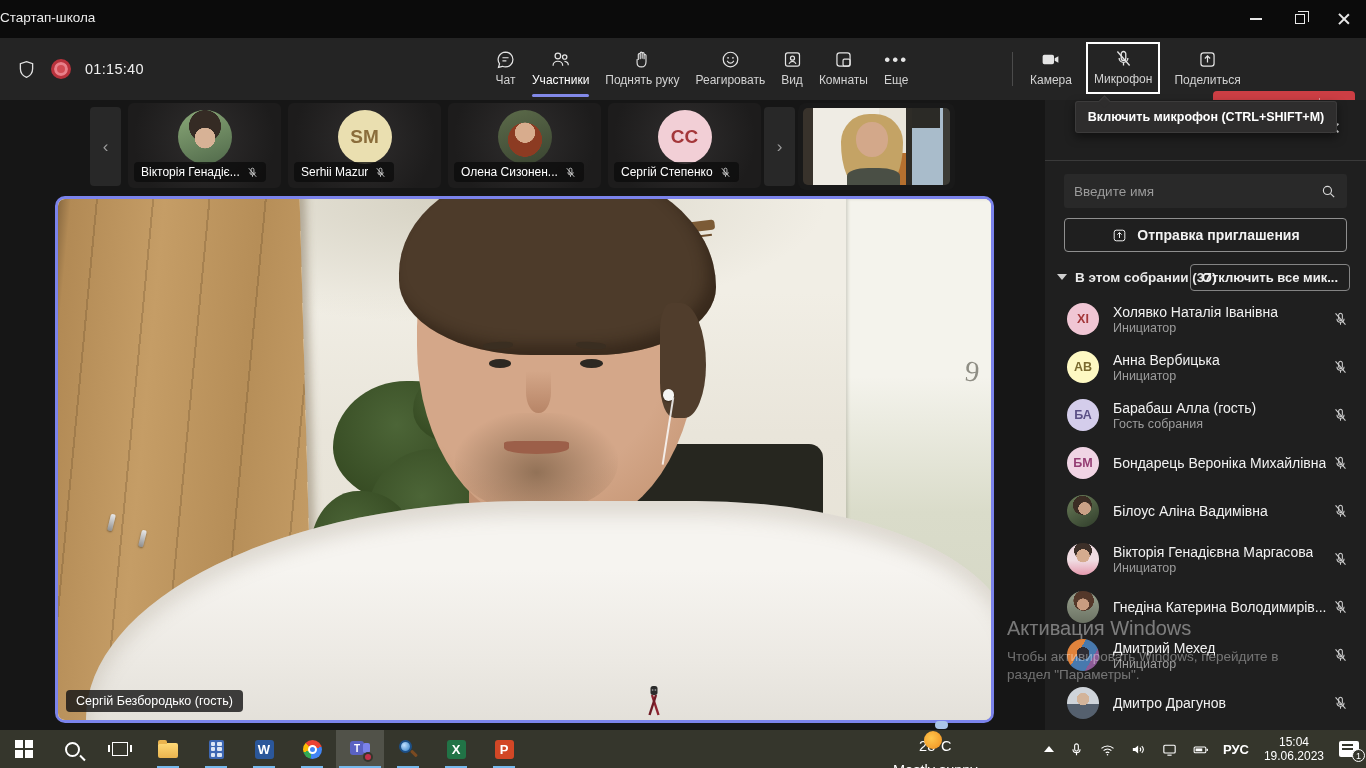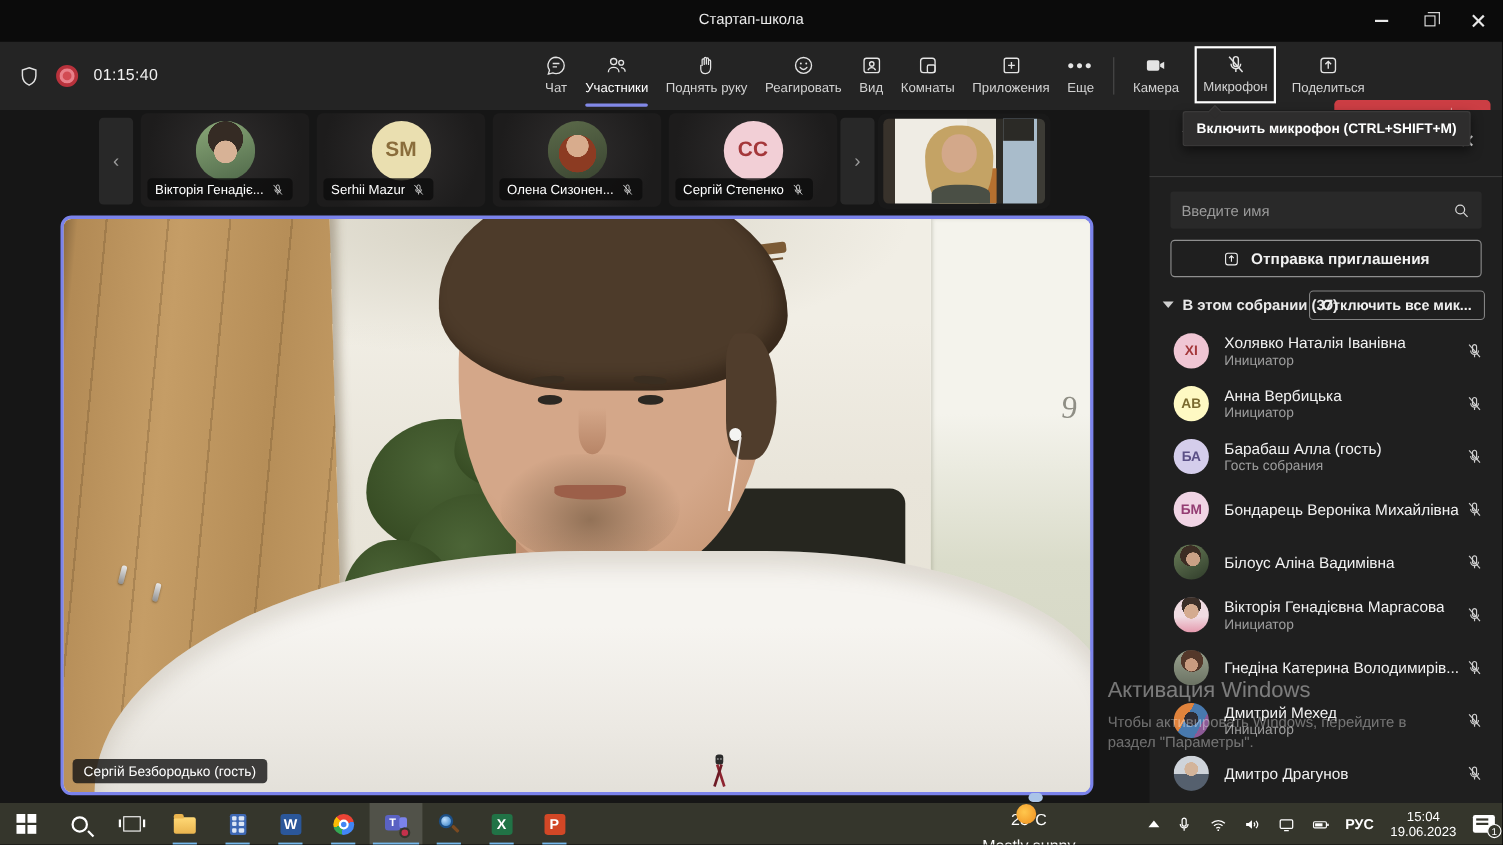--- a/index.html
+++ b/index.html
@@ -2,21 +2,21 @@
 <html><head>
 <meta charset="utf-8">
 <style>
   * { margin:0; padding:0; box-sizing:border-box; }
   html,body { background:#000; }
   body { font-family:"Liberation Sans", sans-serif; }
   .screen { position:relative; width:1366px; height:768px; overflow:hidden; background:#161616; }
 
   
   .titlebar { position:absolute; left:0; top:0; width:1366px; height:38px; background:#0b0b0b; }
-  .titlebar .title { position:absolute; left:0; right:0; top:10px; text-align:center; color:#ececec; font-size:13.5px; }
+  .titlebar .title { position:absolute; left:0; right:0; top:10px; text-align:left; color:#ececec; font-size:13.5px; }
   .wbtn { position:absolute; top:0; width:44px; height:38px; display:flex; align-items:center; justify-content:center; color:#e8e8e8; font-size:14px; }
   .wbtn.min { right:88px; } .wbtn.res { right:44px; } .wbtn.cls { right:0; }
   .glyph-min { display:block; width:12px; height:1.5px; background:#e8e8e8; }
   .glyph-res { display:block; width:10px; height:10px; border:1.4px solid #e8e8e8; position:relative; }
   .glyph-res:before { content:""; position:absolute; left:2px; top:-4px; width:10px; height:10px; border:1.4px solid #e8e8e8; border-bottom:none; border-left:none; }
   .glyph-cls { position:relative; width:12px; height:12px; }
   .glyph-cls:before,.glyph-cls:after{ content:""; position:absolute; left:5px; top:-1px; width:1.6px; height:14px; background:#e8e8e8; }
   .glyph-cls:before{ transform:rotate(45deg);} .glyph-cls:after{ transform:rotate(-45deg);}
 
   
@@ -323,26 +323,20 @@
           </svg>
         <span class="lbl">Вид</span>
       </div>
       <div class="tb-item">
         <svg>
             <use href="#i-rooms"></use>
           </svg>
         <span class="lbl">Комнаты</span>
       </div>
       <div class="tb-item">
-        <svg>
-            <use href="#i-apps"></use>
-          </svg>
-        <span class="lbl">Приложения</span>
-      </div>
-      <div class="tb-item">
         <span style="font-size:17px;letter-spacing:2px;line-height:21px;color:#e4e4e4">•••</span>
         <span class="lbl">Еще</span>
       </div>
     </div>
 
     <div class="tb-divider"></div>
 
     <div class="tb-right">
       <div class="tb-item">
         <svg>

